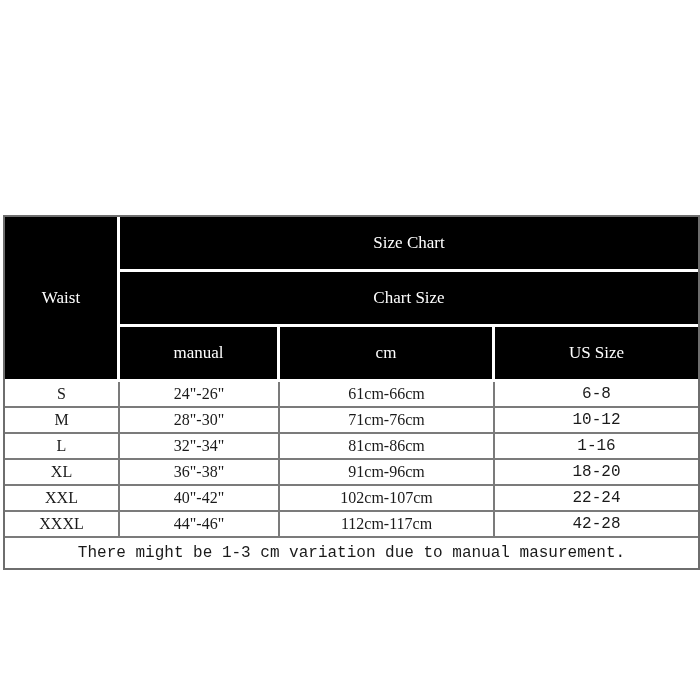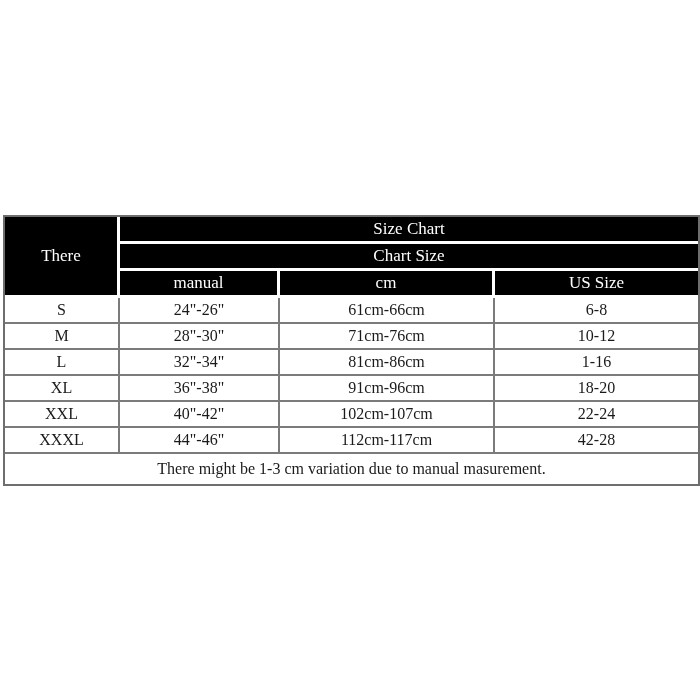--- a/index.html
+++ b/index.html
@@ -27,56 +27,56 @@
     color: #1a1a1a;
   }
   
   thead th {
     background: #000000;
     color: #ffffff;
     font-weight: normal;
     font-size: 17px;
     text-align: center;
     vertical-align: middle;
-    padding: 2px;
+    padding: 16px;
     border-right: 3px solid #ffffff;
     border-bottom: 3px solid #ffffff;
   }
   thead th.no-right { border-right: none; }
   thead tr { height: 25px; }
   thead tr.col-header-row { height: 24px; }
   
   tbody td {
     background: #ffffff;
     font-size: 16px;
     text-align: center;
     vertical-align: middle;
     padding: 0;
     border-right: 2px solid #7b7b7b;
     border-bottom: 2px solid #7b7b7b;
   }
-  tbody td.no-right { border-right: none; }
+  tbody td.no-right { border-right: none; font-family: Liberation Mono, monospace; }
   tbody tr.data-row { height: 26px; }
   tbody tr.footer-row { height: 30px; }
   tbody tr.footer-row td { border-bottom: none; }
 </style>
 </head>
 <body>
 
 <div class="stage">
   <table class="size-chart">
     <colgroup>
       <col style="width:115px">
       <col style="width:160px">
       <col style="width:215px">
       <col style="width:203px">
     </colgroup>
     <thead>
       <tr>
-        <th rowspan="3">There</th>
+        <th rowspan="3">Waist</th>
         <th colspan="3" class="no-right">Size Chart</th>
       </tr>
       <tr>
         <th colspan="3" class="no-right">Chart Size</th>
       </tr>
       <tr class="col-header-row">
         <th>manual</th>
         <th>cm</th>
         <th class="no-right">US Size</th>
       </tr>

